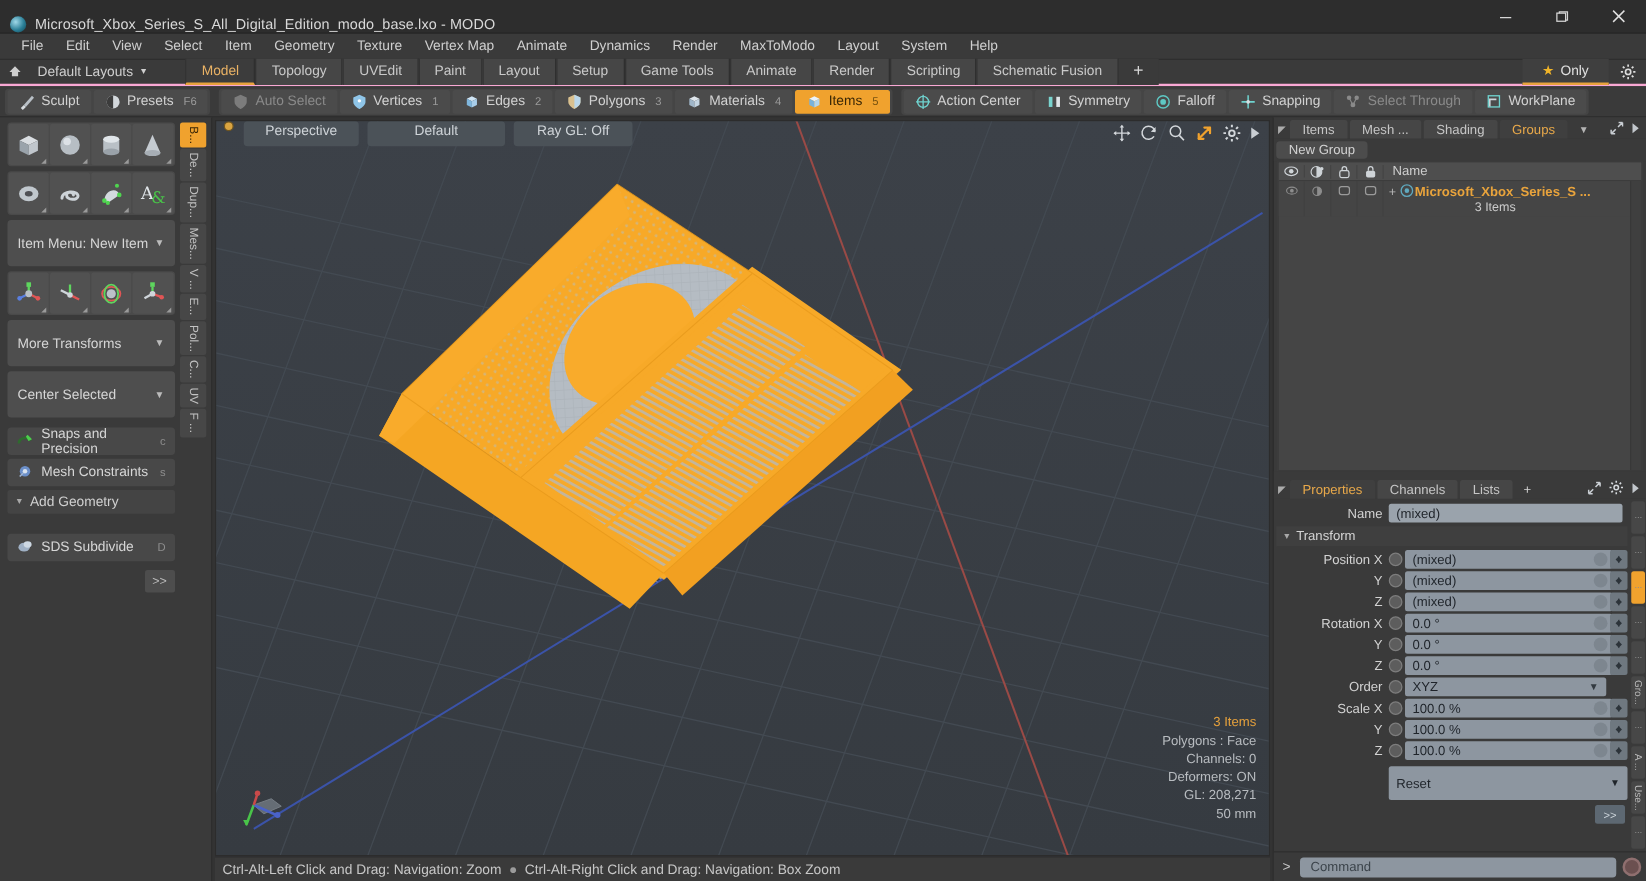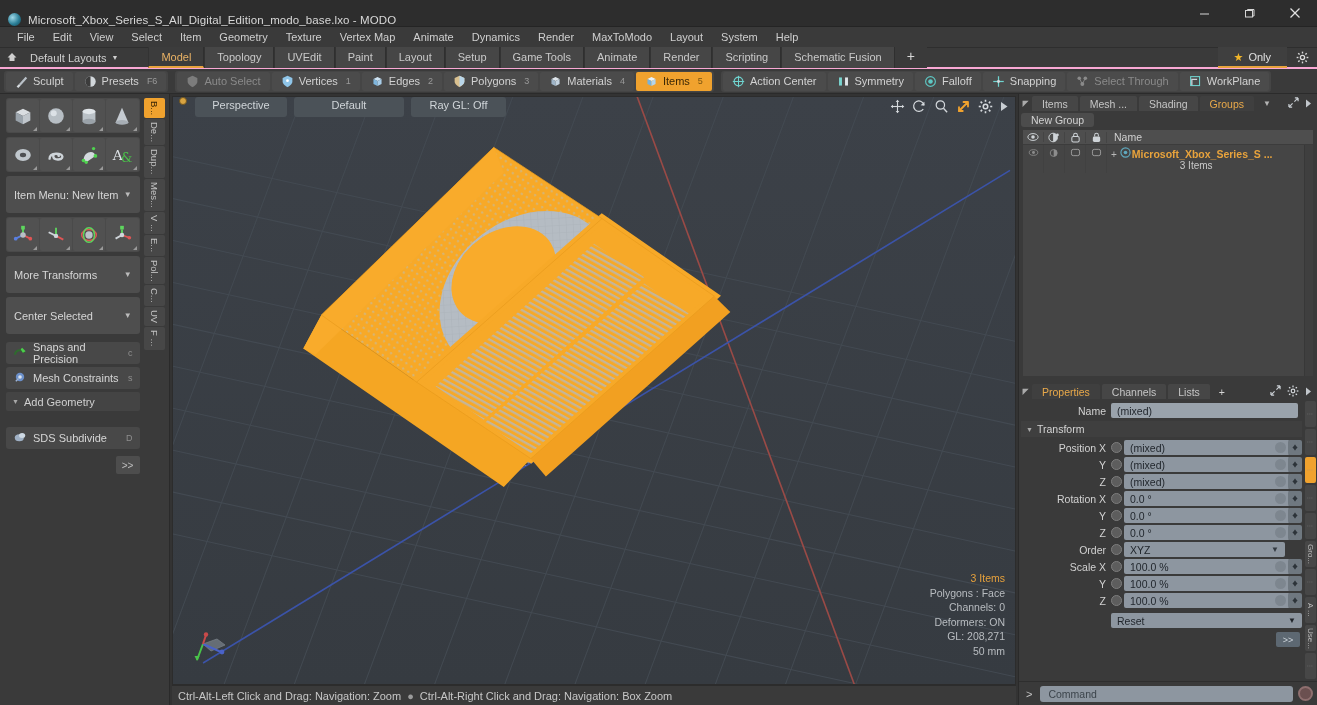--- a/index.html
+++ b/index.html
@@ -148,21 +148,21 @@
   .pfield.name { background:#9aa3ac; }
   .pfield .caret { margin-left:auto; font-size:8px; color:#333a41;}
   .pknob { width:11px; height:11px; border-radius:50%; background:#7d868f; margin-left:-15px; flex:none; z-index:2;}
   .parrows { width:14px; height:15px; background:#6f7880; border-radius:2px; margin-left:2px; display:flex; align-items:center; justify-content:center; flex:none;}
   .sect-hdr { display:flex; align-items:center; gap:4px; height:16px; background:#3f3f3f; margin:2px 2px 2px 2px; padding-left:5px; font-size:10.5px; color:#d4d4d4;}
   .sect-hdr .tri { font-size:7px; color:#a8a8a8;}
   .rp-vtabs { width:13px; flex:none; background:#3a3a3a; display:flex; flex-direction:column; gap:2px; padding:2px 1px;}
   .rvt { background:#474747; border-radius:2px; flex:1; display:flex; align-items:center; justify-content:center; color:#bcbcbc; font-size:8px; writing-mode:vertical-rl;}
   .rvt.active { background:#f0a22e; }
   .rvt .dots { letter-spacing:1px; font-size:6px; color:#8e8e8e;}
-  .resetbtn { height:15px; background:#8d96a0; border-radius:2px; display:flex; align-items:center; padding:0 6px; font-size:10.5px; color:#1f242a; margin:4px 2px 0 92px;}
+  .resetbtn { height:27px; background:#8d96a0; border-radius:2px; display:flex; align-items:center; padding:0 6px; font-size:10.5px; color:#1f242a; margin:4px 2px 0 92px;}
   .gobtn { width:24px; height:15px; background:#5d6872; border-radius:2px; display:flex; align-items:center; justify-content:center; font-size:9px; color:#cfd6dc; margin:4px 4px 0 auto;}
 
   
   .cmdbar { height:24px; flex:none; display:flex; align-items:center; background:#3a3a3a; padding:0 4px; gap:5px; border-top:1px solid #2e2e2e;}
   .cmd-gt { color:#c6c6c6; font-size:11px; padding:0 3px;}
   .cmd-input { flex:1; height:16px; background:#8d96a0; border-radius:3px; display:flex; align-items:center; padding:0 8px; font-size:10.5px; color:#3c444b;}
   .cmd-rec { width:15px; height:15px; border-radius:50%; background:#6b5050; border:2px solid #8f6f6f;}
 </style>
 </head>
 <body>

